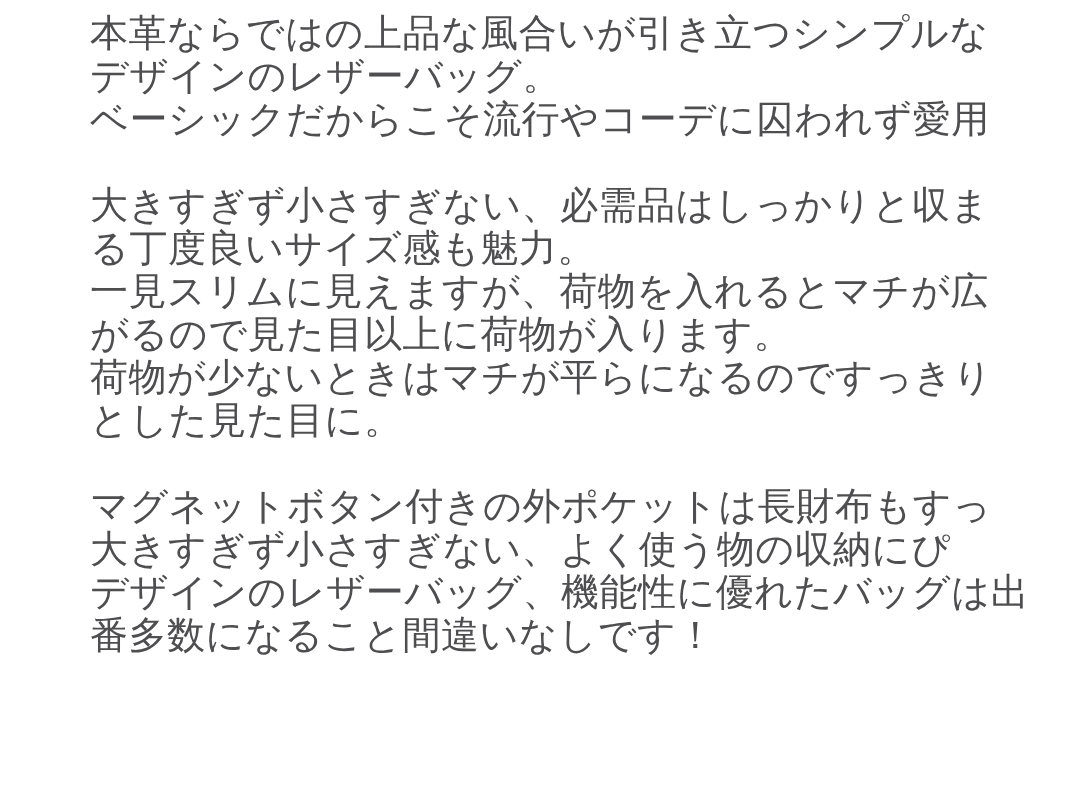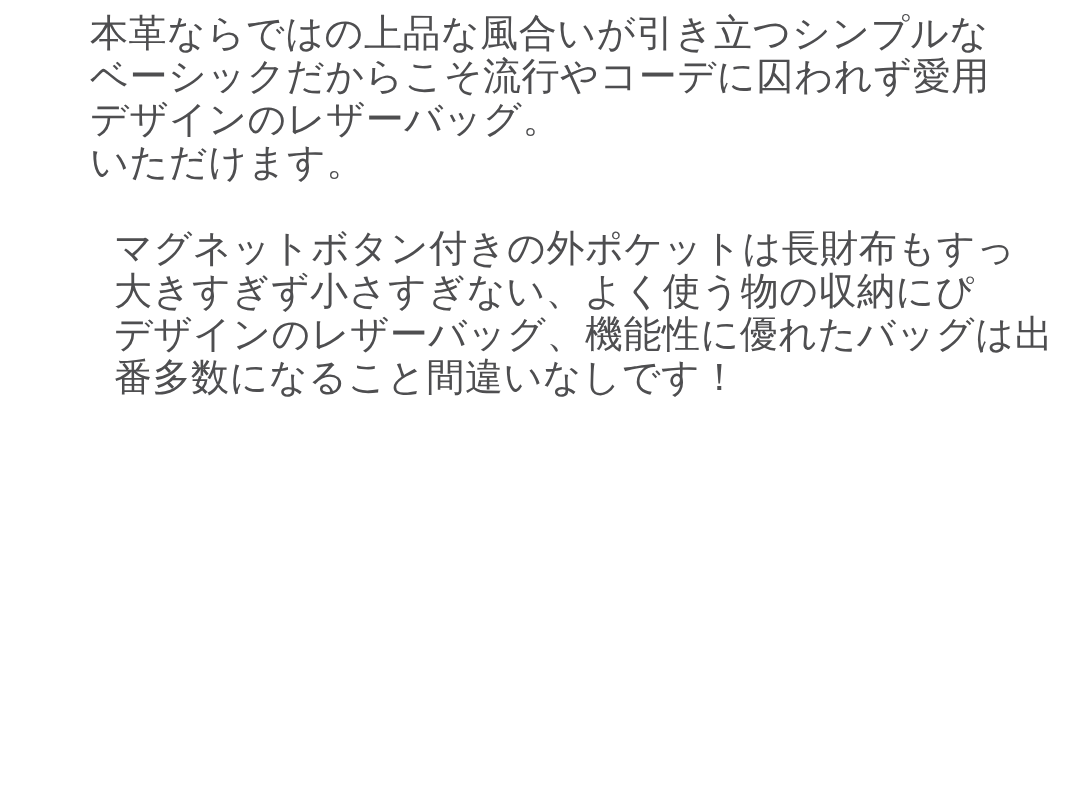--- a/index.html
+++ b/index.html
@@ -22,37 +22,43 @@
     color: #4e4e50;
     font-size: 38px;
     line-height: 43px;
     letter-spacing: 0.5px;
   }
   .paragraph {
     margin: 0 0 43px 0;
   }
   .paragraph:last-child {
     margin-bottom: 0;
-    margin-left: 24px;
   }
   .text-line {
     min-height: 43px;
     white-space: nowrap;
   }
 </style>
 </head>
 <body>
 
 <div class="page">
   <div class="description">
       <div class="paragraph">
         <div class="text-line">本革ならではの上品な風合いが引き立つシンプルな</div>
+        <div class="text-line">デザインのレザーバッグ。</div>
         <div class="text-line">ベーシックだからこそ流行やコーデに囚われず愛用</div>
-        <div class="text-line">デザインのレザーバッグ。</div>
-        <div class="text-line">いただけます。</div>
+      </div>
+      <div class="paragraph">
+        <div class="text-line">大きすぎず小さすぎない、必需品はしっかりと収ま</div>
+        <div class="text-line">る丁度良いサイズ感も魅力。</div>
+        <div class="text-line">一見スリムに見えますが、荷物を入れるとマチが広</div>
+        <div class="text-line">がるので見た目以上に荷物が入ります。</div>
+        <div class="text-line">荷物が少ないときはマチが平らになるのですっきり</div>
+        <div class="text-line">とした見た目に。</div>
       </div>
       <div class="paragraph">
         <div class="text-line">マグネットボタン付きの外ポケットは長財布もすっ</div>
         <div class="text-line">大きすぎず小さすぎない、よく使う物の収納にぴ</div>
         <div class="text-line">デザインのレザーバッグ、機能性に優れたバッグは出</div>
         <div class="text-line">番多数になること間違いなしです！</div>
       </div>
     </div>
 </div>
 

